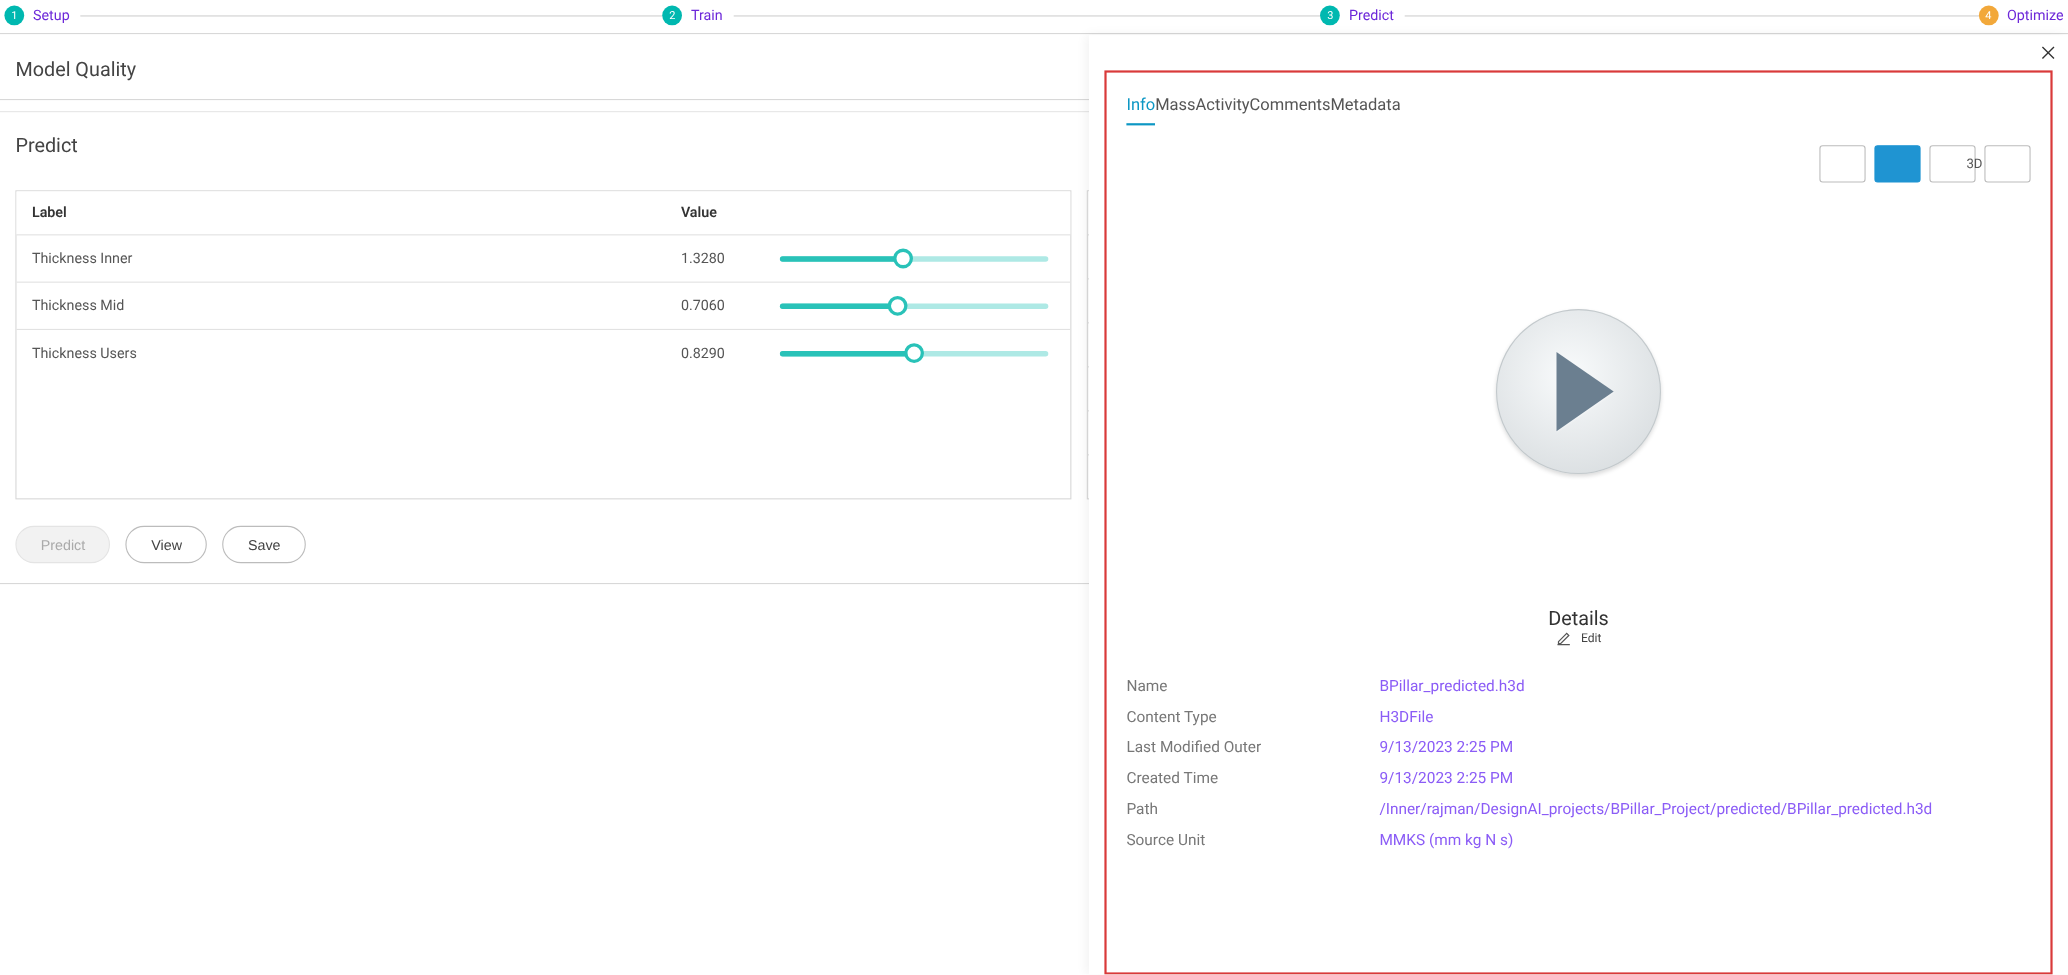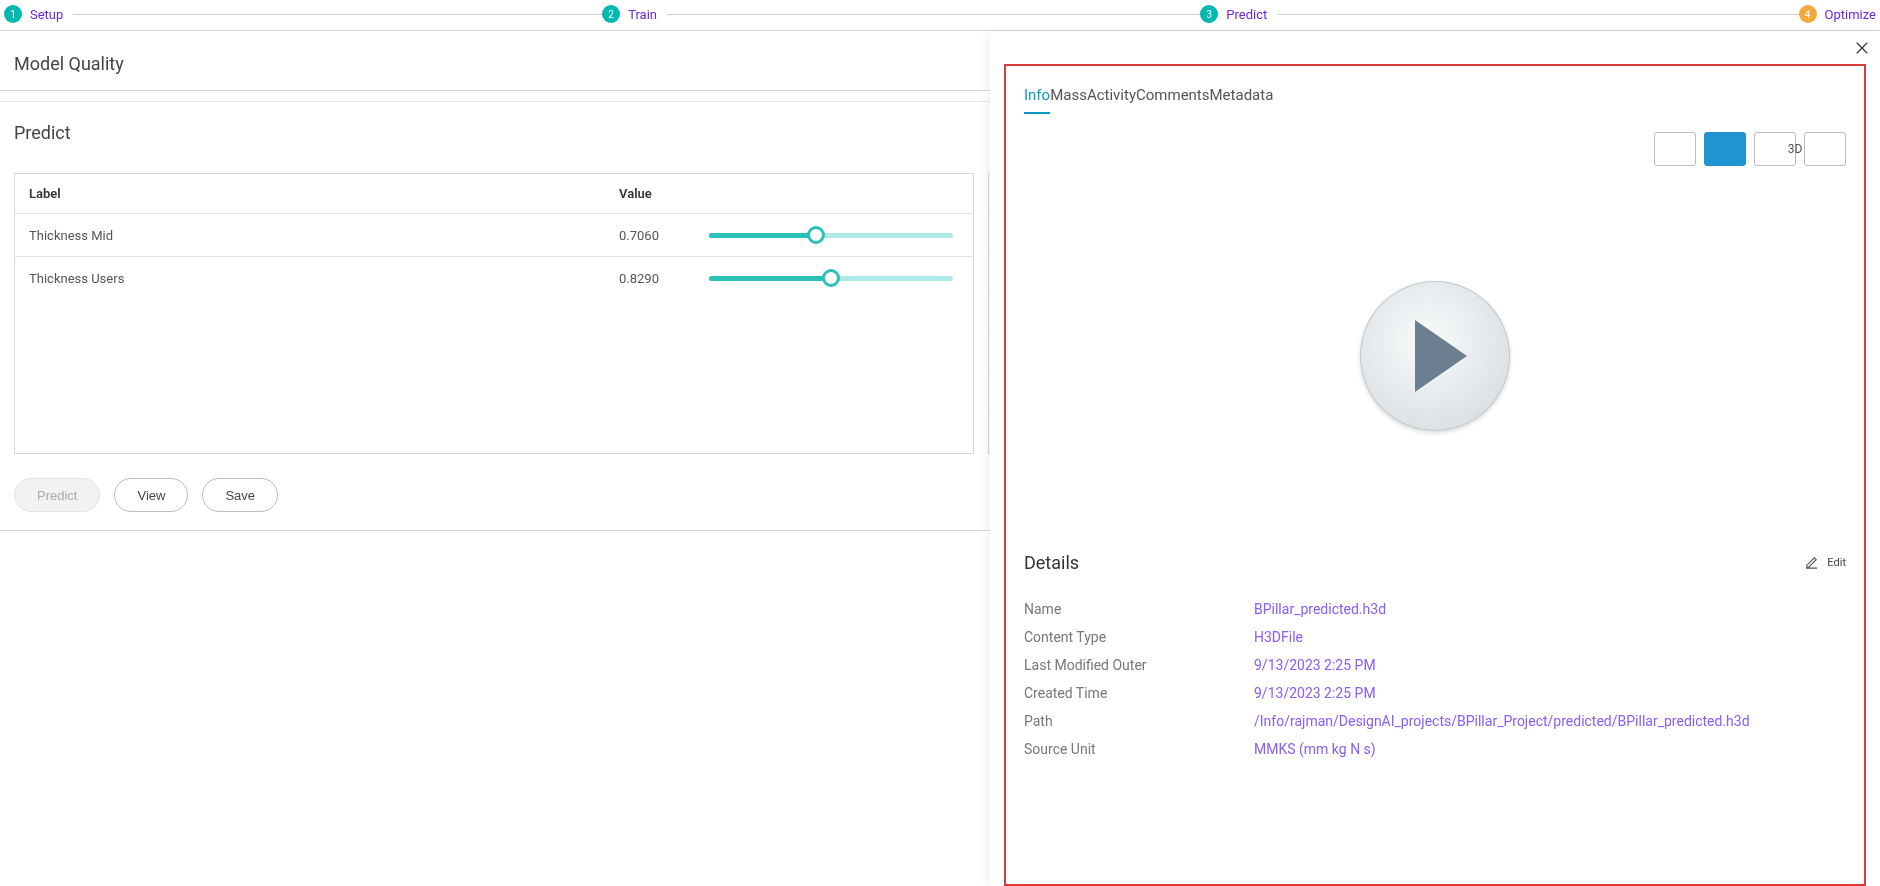--- a/index.html
+++ b/index.html
@@ -214,20 +214,21 @@
     border-left: 52px solid #6b7f90;
     border-top: 36px solid transparent;
     border-bottom: 36px solid transparent;
     margin-left: 12px;
     filter: drop-shadow(0 1px 1px rgba(255,255,255,0.5));
   }
 
   .details-header {
     display:flex; align-items:center; justify-content:space-between;
     margin-top: 6px;
+    flex-direction: column;
   }
   .details-header h3 { font-size: 18px; font-weight:400; color:#333; }
   .edit-link { display:flex; align-items:center; gap:8px; color:#444; font-size:11px; cursor:pointer;}
   .edit-link svg { width:15px; height:15px; }
 
   .details-grid {
     margin-top: 22px;
     font-size: 14px;
     color:#666;
   }
@@ -270,20 +271,31 @@
 
   <div class="predict-area">
 
     <div class="table inputs">
       <div class="thead">
         <div class="cell col-label">Label</div>
         <div class="cell col-value">Value</div>
         <div class="cell col-slider"></div>
       </div>
       <div id="inputs-body">
+          <div class="trow">
+            <div class="cell col-label">Thickness Inner</div>
+            <div class="cell col-value">1.3280</div>
+            <div class="cell col-slider">
+              <div class="slider-wrap">
+                <div class="track-bg"></div>
+                <div class="track-fill" style="width:46%"></div>
+                <div class="thumb" style="left:46%"></div>
+              </div>
+            </div>
+          </div>
           <div class="trow">
             <div class="cell col-label">Thickness Mid</div>
             <div class="cell col-value">0.7060</div>
             <div class="cell col-slider">
               <div class="slider-wrap">
                 <div class="track-bg"></div>
                 <div class="track-fill" style="width:44%"></div>
                 <div class="thumb" style="left:44%"></div>
               </div>
             </div>
@@ -402,21 +414,21 @@
         <div class="drow">
           <div class="k">Last Modified Outer</div>
           <div class="v">9/13/2023 2:25 PM</div>
         </div>
         <div class="drow">
           <div class="k">Created Time</div>
           <div class="v">9/13/2023 2:25 PM</div>
         </div>
         <div class="drow">
           <div class="k">Path</div>
-          <div class="v">/Info/rajman/DesignAI_projects/BPillar_Project/predicted/BPillar_predicted.h3d</div>
+          <div class="v">/Inner/rajman/DesignAI_projects/BPillar_Project/predicted/BPillar_predicted.h3d</div>
         </div>
         <div class="drow">
           <div class="k">Source Unit</div>
           <div class="v">MMKS (mm kg N s)</div>
         </div>
       </div>
   </div>
 </div>
 
 </body></html>

